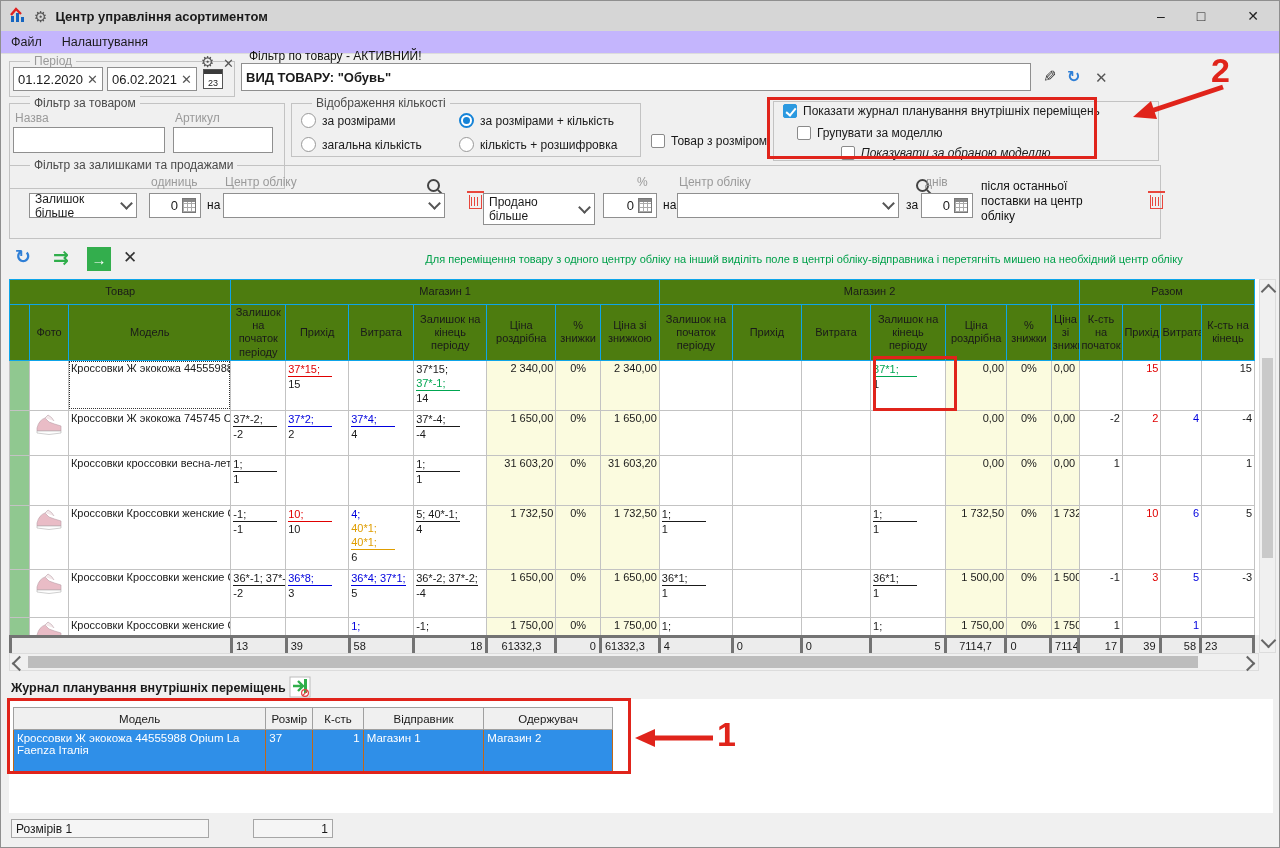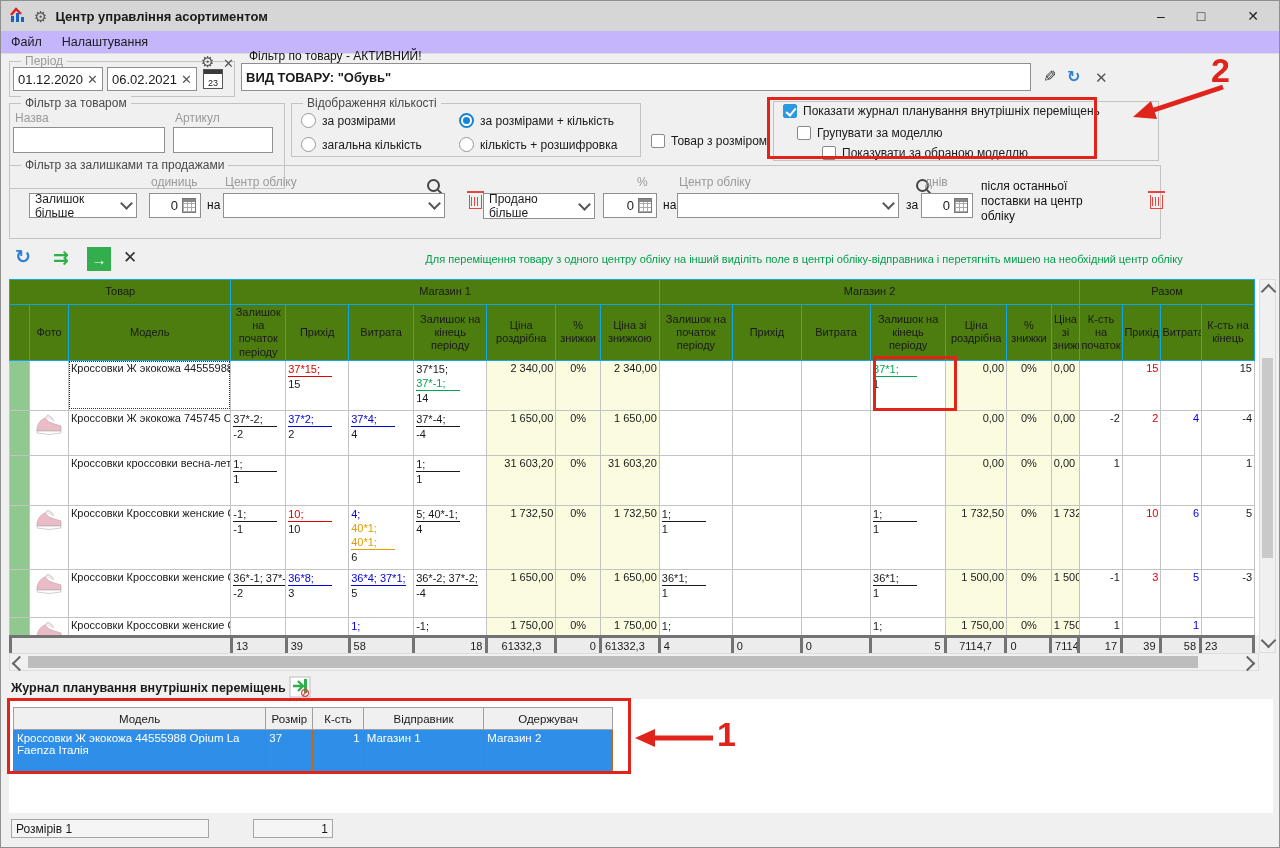--- a/index.html
+++ b/index.html
@@ -6,21 +6,21 @@
   #app{position:relative;width:1280px;height:848px;background:#f0f0f0;overflow:hidden;border:1px solid #8f8f8f;box-sizing:border-box;font-size:12px;color:#1a1a1a;}
   .abs{position:absolute;}
   
   .titlebar{left:0;top:0;width:1280px;height:30px;background:#d6d6d6;display:flex;align-items:center;}
   .titlebar .title{font-weight:bold;font-size:13px;margin-left:8px;}
   .win-btn{width:40px;height:30px;display:flex;align-items:center;justify-content:center;font-size:14px;color:#222;}
   .menubar{left:0;top:30px;width:1280px;height:22px;background:#c4b5fd;border-bottom:1px solid #dcdcdc;display:flex;align-items:center;}
   .menu-item{padding:2px 10px;font-size:12.5px;}
   
   .gbox{border:1px solid #c3c3c3;background:transparent;}
-  .glabel{position:absolute;top:-8px;left:11px;background:#f0f0f0;padding:0 4px;font-size:12px;color:#4a4a4a;text-align:center;}
+  .glabel{position:absolute;top:-8px;left:20px;background:#f0f0f0;padding:0 4px;font-size:12px;color:#4a4a4a;text-align:center;}
   .glabel.gray{color:#9a9a9a;}
   .txt{background:#fff;border:1px solid #8f8f8f;display:flex;align-items:center;padding:0 4px;box-sizing:border-box;font-size:13px;}
   .sel{background:#fff;border:1px solid #8f8f8f;display:flex;align-items:center;justify-content:space-between;padding:0 5px;box-sizing:border-box;font-size:12px;}
   .chev{width:7px;height:7px;border-right:2px solid #555;border-bottom:2px solid #555;transform:rotate(45deg);margin-top:-4px;flex:0 0 auto;}
   .lbl-gray{color:#9a9a9a;font-size:12px;}
   .lbl-blk{font-size:12px;color:#111;}
   .xglyph{color:#555;font-size:13px;}
   
   .gear{font-size:15px;color:#555;line-height:1;}
   .search-ic{position:relative;width:9px;height:9px;border:2px solid #444;border-radius:50%;display:inline-block;}
@@ -185,21 +185,21 @@
   <div class="abs gbox" style="left:772px;top:100px;width:384px;height:58px;"></div>
   <div id="cb-host">
       <div class="abs opt" style="left: 782px; top: 103px; align-items: center;">
         <span class="cb checked"></span>
         <span>Показати журнал планування внутрішніх переміщень</span>
       </div>
       <div class="abs opt" style="left: 796px; top: 125px;">
         <span class="cb"></span>
         <span>Групувати за моделлю</span>
       </div>
-      <div class="abs opt" style="left: 821px; top: 145px;">
+      <div class="abs opt" style="left: 840px; top: 145px; font-style: italic;">
         <span class="cb"></span>
         <span>Показувати за обраною моделлю</span>
       </div>
     </div>
 
   
   <div class="abs gbox" style="left:8px;top:164px;width:1150px;height:72px;">
     <span class="glabel">Фільтр за залишками та продажами</span>
   </div>
   <div class="abs sel" style="left:28px;top:192px;width:108px;height:25px;">
@@ -212,21 +212,21 @@
       <span class="calc"></span>
   </div>
   <span class="abs lbl-blk" style="left:206px;top:197px;">на</span>
   <span class="abs lbl-gray" style="left:224px;top:174px;">Центр обліку</span>
   <span class="abs search-ic" style="left:426px;top:177px;"></span>
   <div class="abs sel" style="left:222px;top:192px;width:222px;height:25px;">
     <span></span>
       <span class="chev"></span>
   </div>
   <span class="abs trash" style="left:452px;top:194px;"></span>
-  <div class="abs sel" style="left:482px;top:192px;width:112px;height:26px;">
+  <div class="abs sel" style="left:482px;top:192px;width:112px;height:32px;">
     <span>Продано більше</span>
       <span class="chev"></span>
   </div>
   <span class="abs lbl-gray" style="left:636px;top:174px;">%</span>
   <div class="abs txt" style="left:602px;top:192px;width:54px;height:25px;">
     <span style="flex:1;text-align:right;margin-right:4px">0</span>
       <span class="calc"></span>
   </div>
   <span class="abs lbl-blk" style="left:662px;top:197px;">на</span>
   <span class="abs lbl-gray" style="left:678px;top:174px;">Центр обліку</span>

